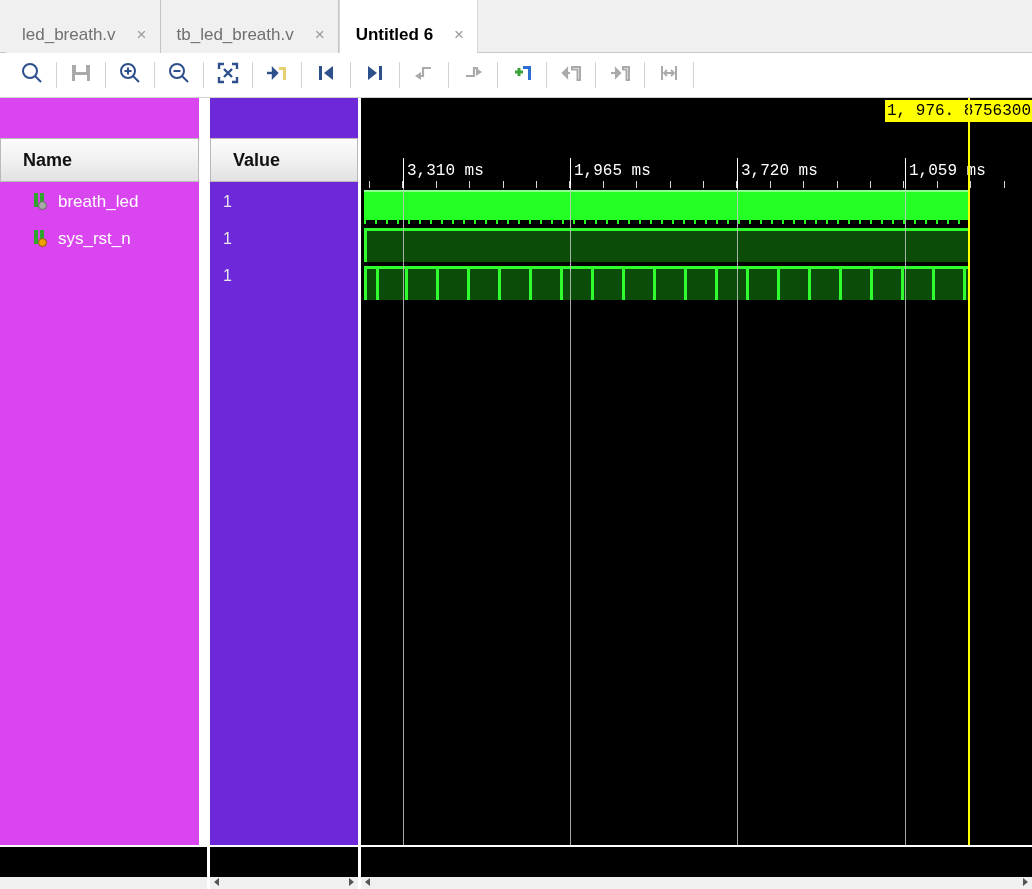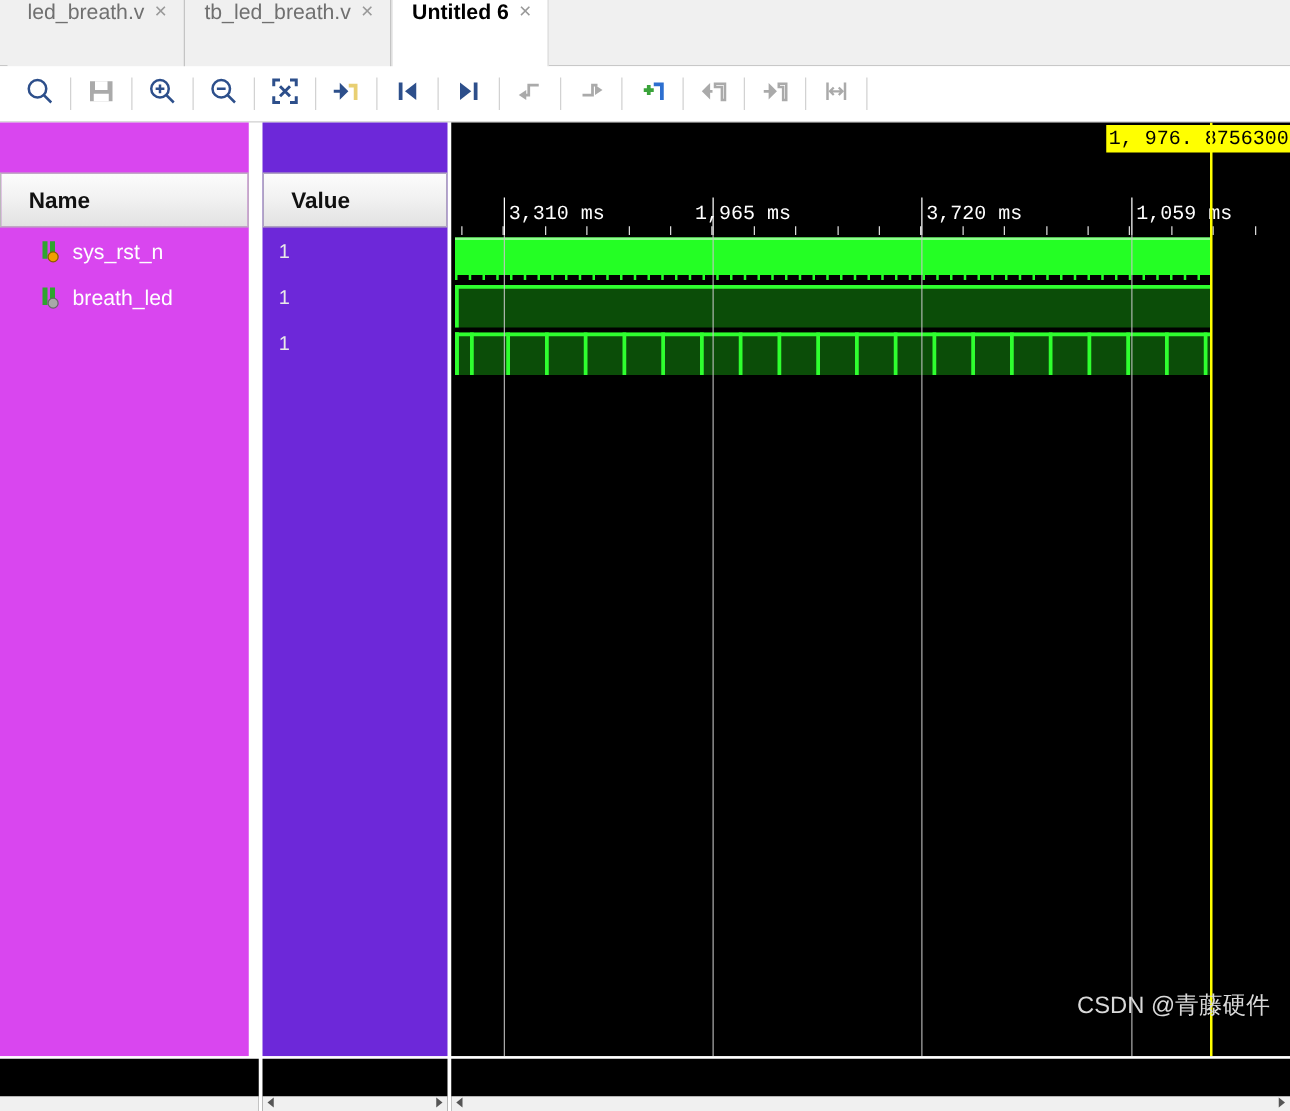--- a/index.html
+++ b/index.html
@@ -13,21 +13,21 @@
 
   
   .tabbar {
     position: absolute; left: 0; top: 0; width: 1032px; height: 53px;
     background: #f0f0f0;
     border-bottom: 1px solid #c8c8c8;
     display: flex; align-items: stretch;
     padding-left: 6px;
   }
   .tab {
-    display: flex; align-items: flex-start; gap: 8px;
+    display: flex; align-items: center; gap: 21px;
     padding: 0 13px 0 16px;
     font-size: 17px; color: #707070;
     border-right: 1px solid #c4c4c4;
     background: #f0f0f0;
     height: 69px;
     white-space: nowrap;
     cursor: pointer;
   }
   .tab.active {
     background: #ffffff;
@@ -280,31 +280,31 @@
 
   <div class="namecol">
     <div class="colhdr">
       <span>Name</span>
     </div>
     <div class="rows" id="namerows">
         <div class="srow">
           <span class="sigicon">
             <i class="b1"></i>
             <i class="b2"></i>
-            <i class="badge in"></i>
+            <i class="badge out"></i>
           </span>
-          <span>sys_rst_n</span>
+          <span>breath_led</span>
         </div>
         <div class="srow">
           <span class="sigicon">
             <i class="b1"></i>
             <i class="b2"></i>
-            <i class="badge out"></i>
+            <i class="badge in"></i>
           </span>
-          <span>breath_led</span>
+          <span>sys_rst_n</span>
         </div>
       </div>
   </div>
 
   <div class="valuecol">
     <div class="colhdr">
       <span>Value</span>
     </div>
     <div class="rows" id="valrows">
         <div class="vrow">1</div>
@@ -331,21 +331,21 @@
         <div class="tick" style="left: 442px;"></div>
         <div class="tick" style="left: 476px;"></div>
         <div class="tick" style="left: 509px;"></div>
         <div class="tick" style="left: 542px;"></div>
         <div class="tick" style="left: 576px;"></div>
         <div class="tick" style="left: 609px;"></div>
         <div class="tick" style="left: 643px;"></div>
         <div class="majortick" style="left: 42px;"></div>
         <div class="tlabel" style="left: 42px;">3,310 ms</div>
         <div class="majortick" style="left: 209px;"></div>
-        <div class="tlabel" style="left: 191px;">1,965 ms</div>
+        <div class="tlabel" style="left: 209px;">1,965 ms</div>
         <div class="majortick" style="left: 376px;"></div>
         <div class="tlabel" style="left: 376px;">3,720 ms</div>
         <div class="majortick" style="left: 544px;"></div>
         <div class="tlabel" style="left: 544px;">1,059 ms</div>
       </div>
     <div id="traces">
         <div class="trace" style="left: 0px; top: 92px; width: 671px; height: 34px;">
           <div class="clkblk" style="left: 3px; top: 0px; width: 604px; height: 30px;"></div>
           <div class="clkserr" style="left: 3px; top: 30px; width: 604px;">
             <i style="left:0px"></i>
@@ -428,21 +428,20 @@
           <div class="edge" style="left: 447px; top: 0px; height: 34px;"></div>
           <div class="edge" style="left: 478px; top: 0px; height: 34px;"></div>
           <div class="edge" style="left: 509px; top: 0px; height: 34px;"></div>
           <div class="edge" style="left: 540px; top: 0px; height: 34px;"></div>
           <div class="edge" style="left: 571px; top: 0px; height: 34px;"></div>
           <div class="edge" style="left: 602px; top: 0px; height: 34px;"></div>
         </div>
       </div>
     <div class="cursorlabel" id="curlabel" style="left: 524px;">1, 976. 875630000</div>
     <div class="cursorline" id="curline" style="left: 607px;"></div>
-    <div class="watermark">CSDN @青藤硬件</div>
   <div class="gridline" style="left: 42px;"></div>
       <div class="gridline" style="left: 209px;"></div>
       <div class="gridline" style="left: 376px;"></div>
       <div class="gridline" style="left: 544px;"></div>
     </div>
 
   <div class="hdivider"></div>
   <div class="botleft">
     <div class="sbar" style="left:0;width:207px;"></div>
   </div>

